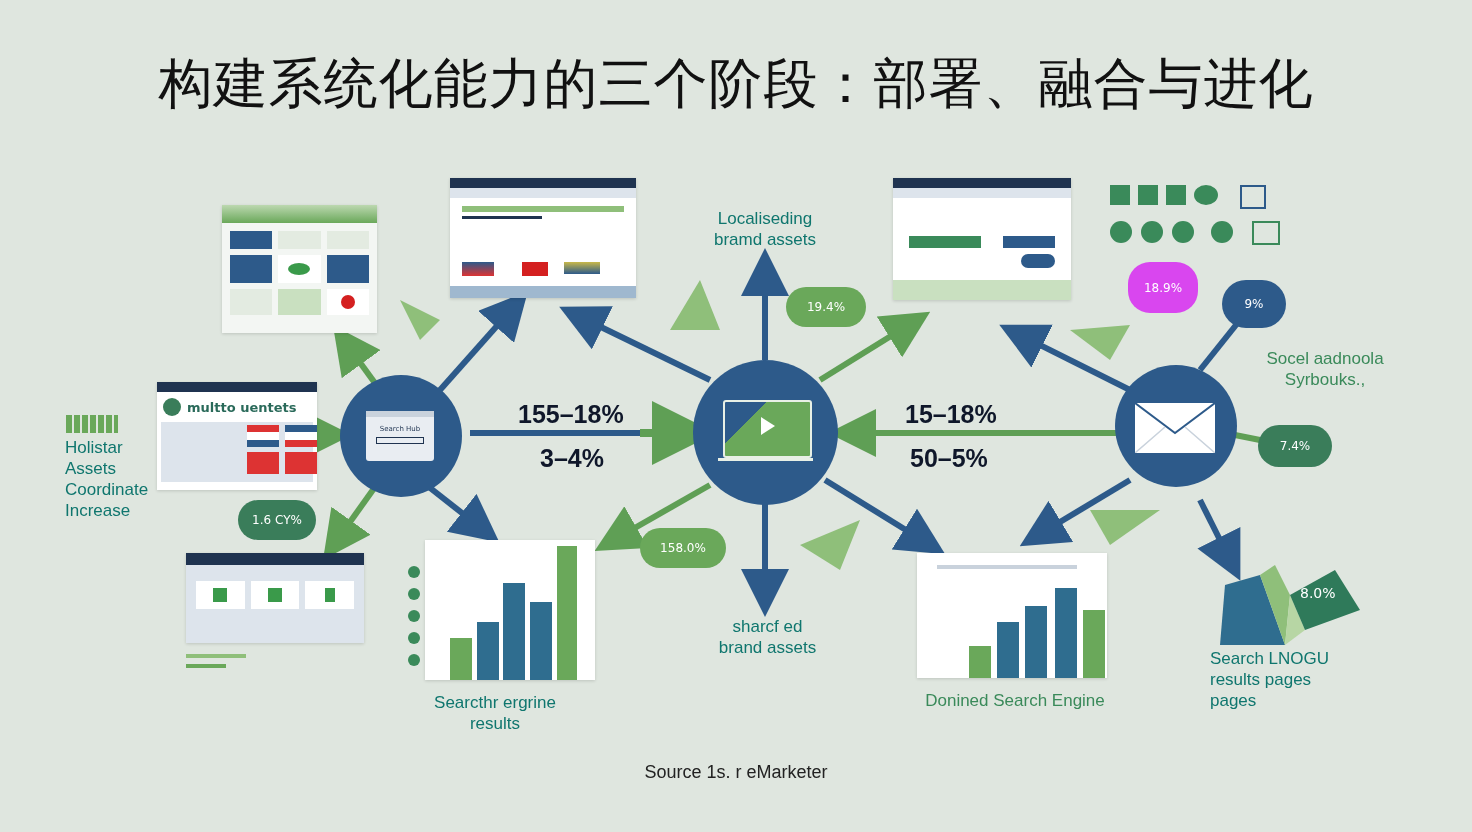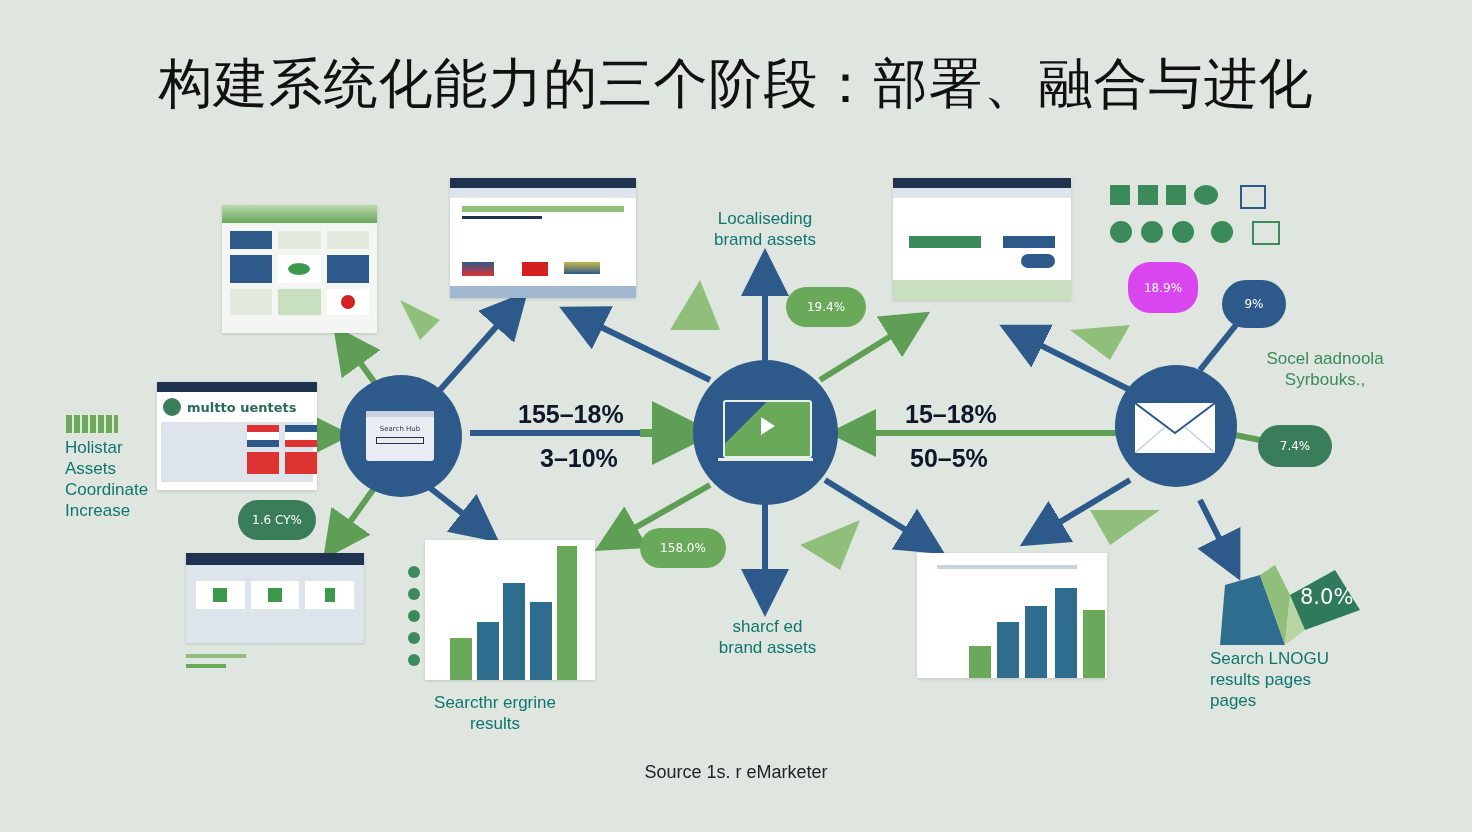--- a/index.html
+++ b/index.html
@@ -74,21 +74,21 @@
 </div>
 <div class="hub" style="left:1115px;top:365px;width:122px;height:122px;">
   <svg width="80" height="50" style="position:absolute;left:20px;top:38px;">
     <rect x="0" y="0" width="80" height="50" fill="#fff"></rect>
     <path d="M0,0 L40,30 L80,0" fill="none" stroke="#2d5a8a" stroke-width="2"></path>
     <path d="M0,50 L30,24 M80,50 L50,24" stroke="#c9d2dc" stroke-width="1.5"></path>
   </svg>
 </div>
 
 <div class="stat" style="left:518px;top:400px;">155–18%</div>
-<div class="stat" style="left:540px;top:444px;">3–10%</div>
+<div class="stat" style="left:540px;top:444px;">3–4%</div>
 <div class="stat" style="left:905px;top:400px;">15–18%</div>
 <div class="stat" style="left:910px;top:444px;">50–5%</div>
 
 <div class="bubble" style="left:238px;top:500px;width:78px;height:40px;background:#3a7d5a;">1.6 CY%</div>
 <div class="bubble" style="left:786px;top:287px;width:80px;height:40px;background:#6aa85a;">19.4%</div>
 <div class="bubble" style="left:640px;top:528px;width:86px;height:40px;background:#6aa85a;">158.0%</div>
 <div class="bubble" style="left:1128px;top:262px;width:70px;height:51px;background:#d946ef;">18.9%</div>
 <div class="bubble" style="left:1222px;top:280px;width:64px;height:48px;background:#2d5a8a;border-radius:26px;">9%</div>
 <div class="bubble" style="left:1258px;top:425px;width:74px;height:42px;background:#3a7d5a;">7.4%</div>
 
@@ -197,20 +197,21 @@
 </div>
 <div class="lbl" style="left:1250px;top:348px;width:150px;color:#3a8a5a;">
   <div>Socel aadnoola</div>
   <div>Syrbouks.,</div>
 </div>
 <div class="lbl" style="left:410px;top:692px;width:170px;">
   <div>Searcthr ergrine</div>
   <div>results</div>
 </div>
 <div class="lbl" style="left:895px;top:690px;width:240px;color:#3a8a5a;">
+  <div>Donined Search Engine</div>
 </div>
 <div class="lbl" style="left:1210px;top:648px;text-align:left;">
   <div>Search LNOGU</div>
   <div>results pages</div>
   <div>pages</div>
 </div>
 
 <div class="card" style="left:425px;top:540px;width:170px;height:140px;">
   <div class="bar" style="left:25px;width:22px;height:42px;background:#6aa85a;"></div>
   <div class="bar" style="left:52px;width:22px;height:58px;background:#2f6d8f;"></div>
@@ -234,15 +235,15 @@
   <div class="bar" style="left:138px;width:22px;height:90px;background:#2f6d8f;"></div>
   <div class="bar" style="left:166px;width:22px;height:68px;background:#6aa85a;"></div>
 </div>
 
 <svg class="abs" width="160" height="100" style="left:1205px;top:555px;">
   <path d="M80,90 L15,90 L20,30 L55,20 Z" fill="#2f6d8f"></path>
   <path d="M80,90 L55,20 L70,10 L85,40 Z" fill="#8fbf7a"></path>
   <path d="M80,90 L85,40 L100,75 Z" fill="#b7d6a4"></path>
   <path d="M85,40 L130,15 L155,55 L100,75 Z" fill="#2f7a5a"></path>
 </svg>
-<div class="abs" style="left:1300px;top:585px;color:#fff;font-size:21px;">8.0%</div>
+<div class="abs" style="left:1300px;top:585px;color:#fff;font-size:14px;">8.0%</div>
 
 <div class="abs source">Source 1s. r eMarketer</div>
 
 </body></html>

